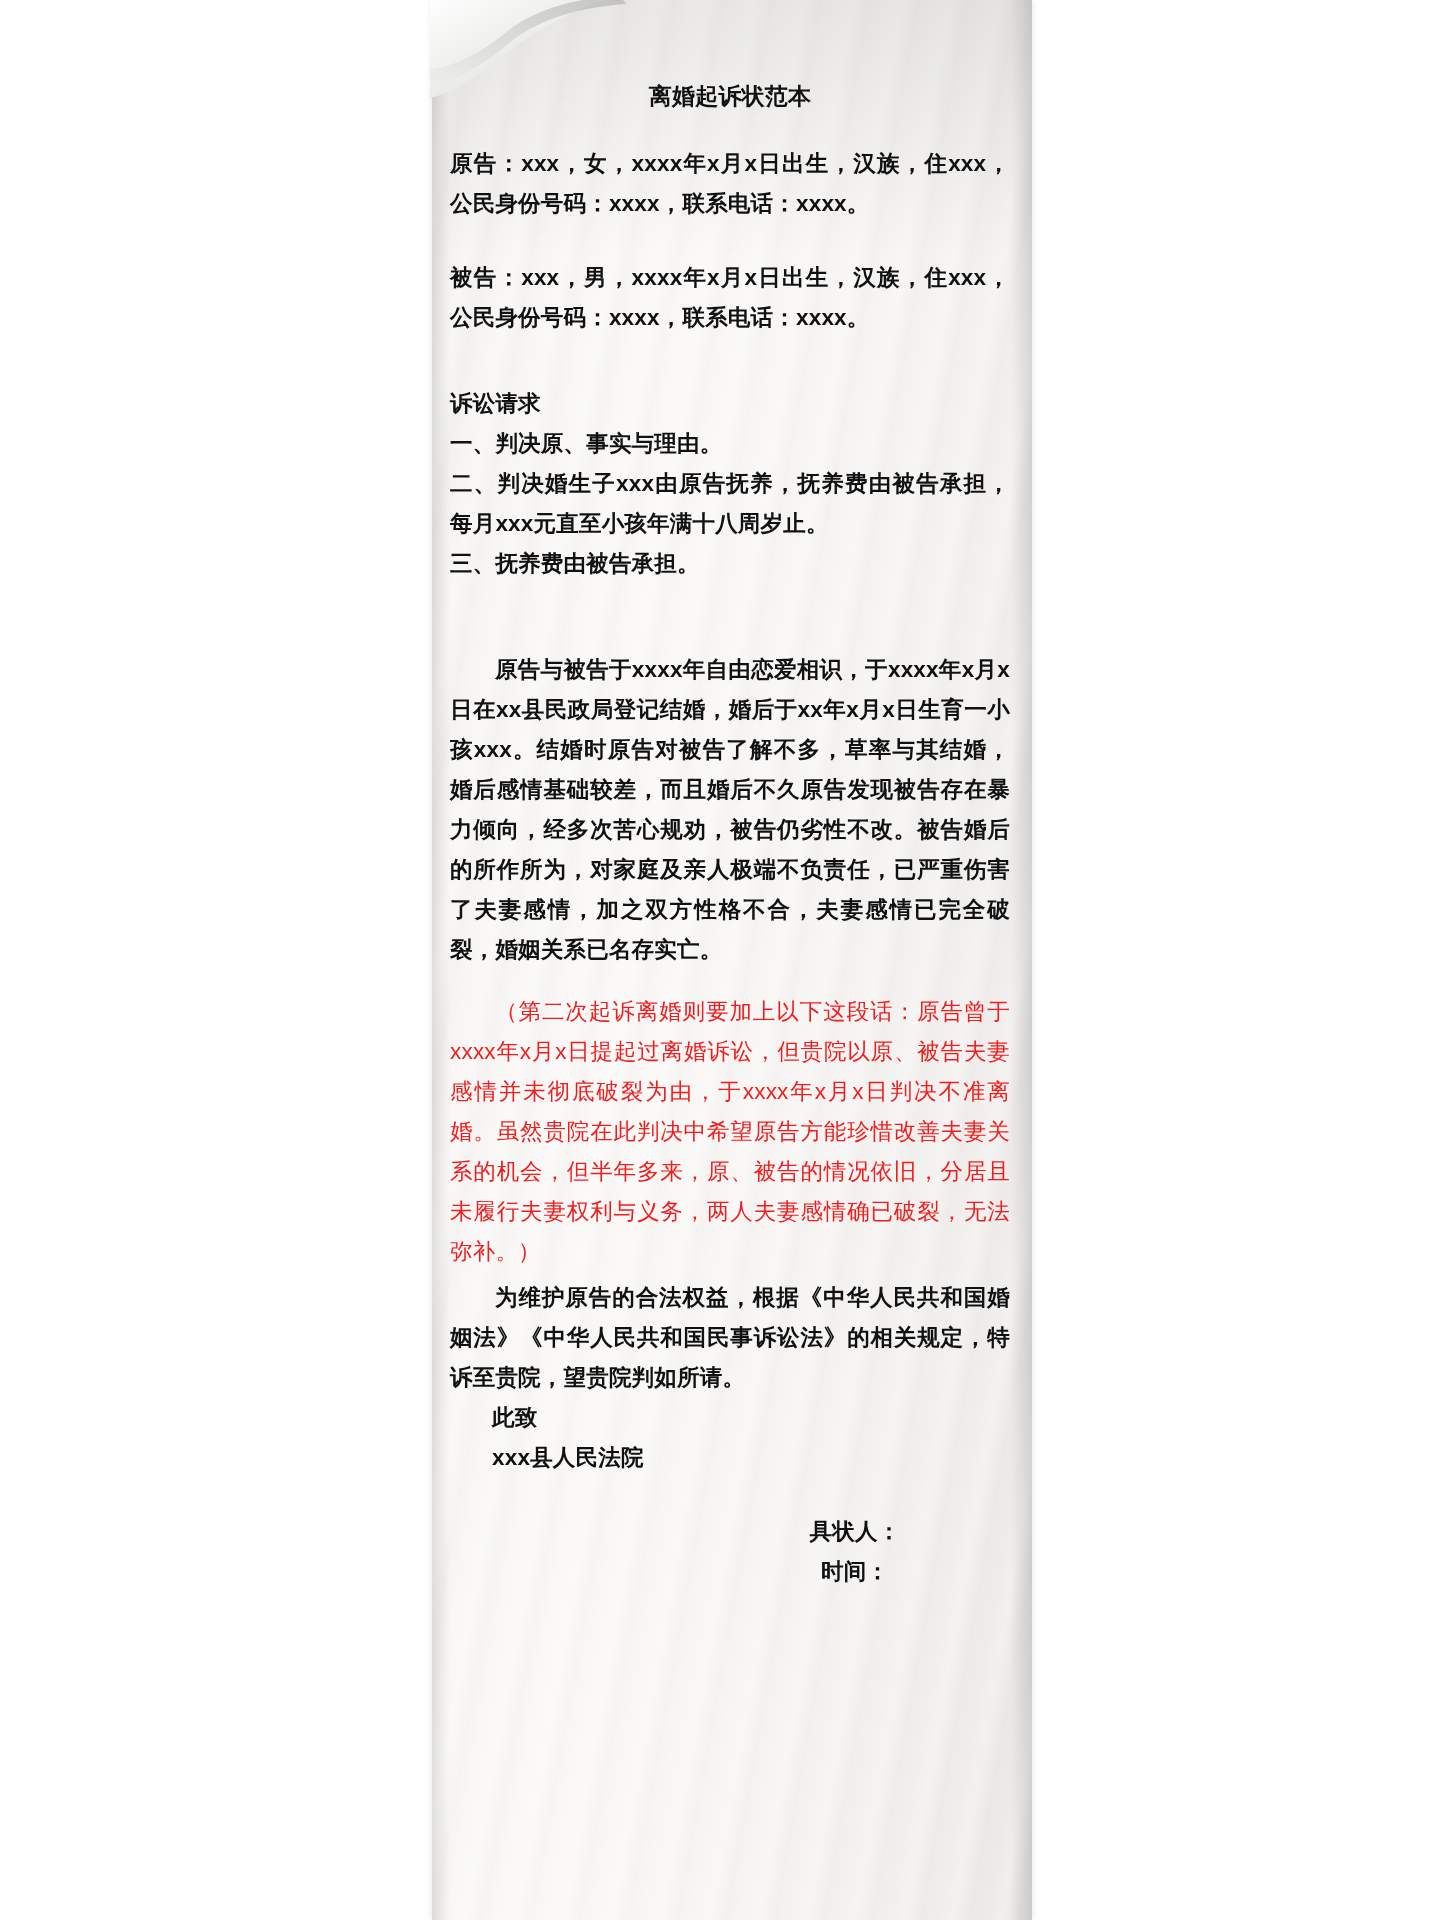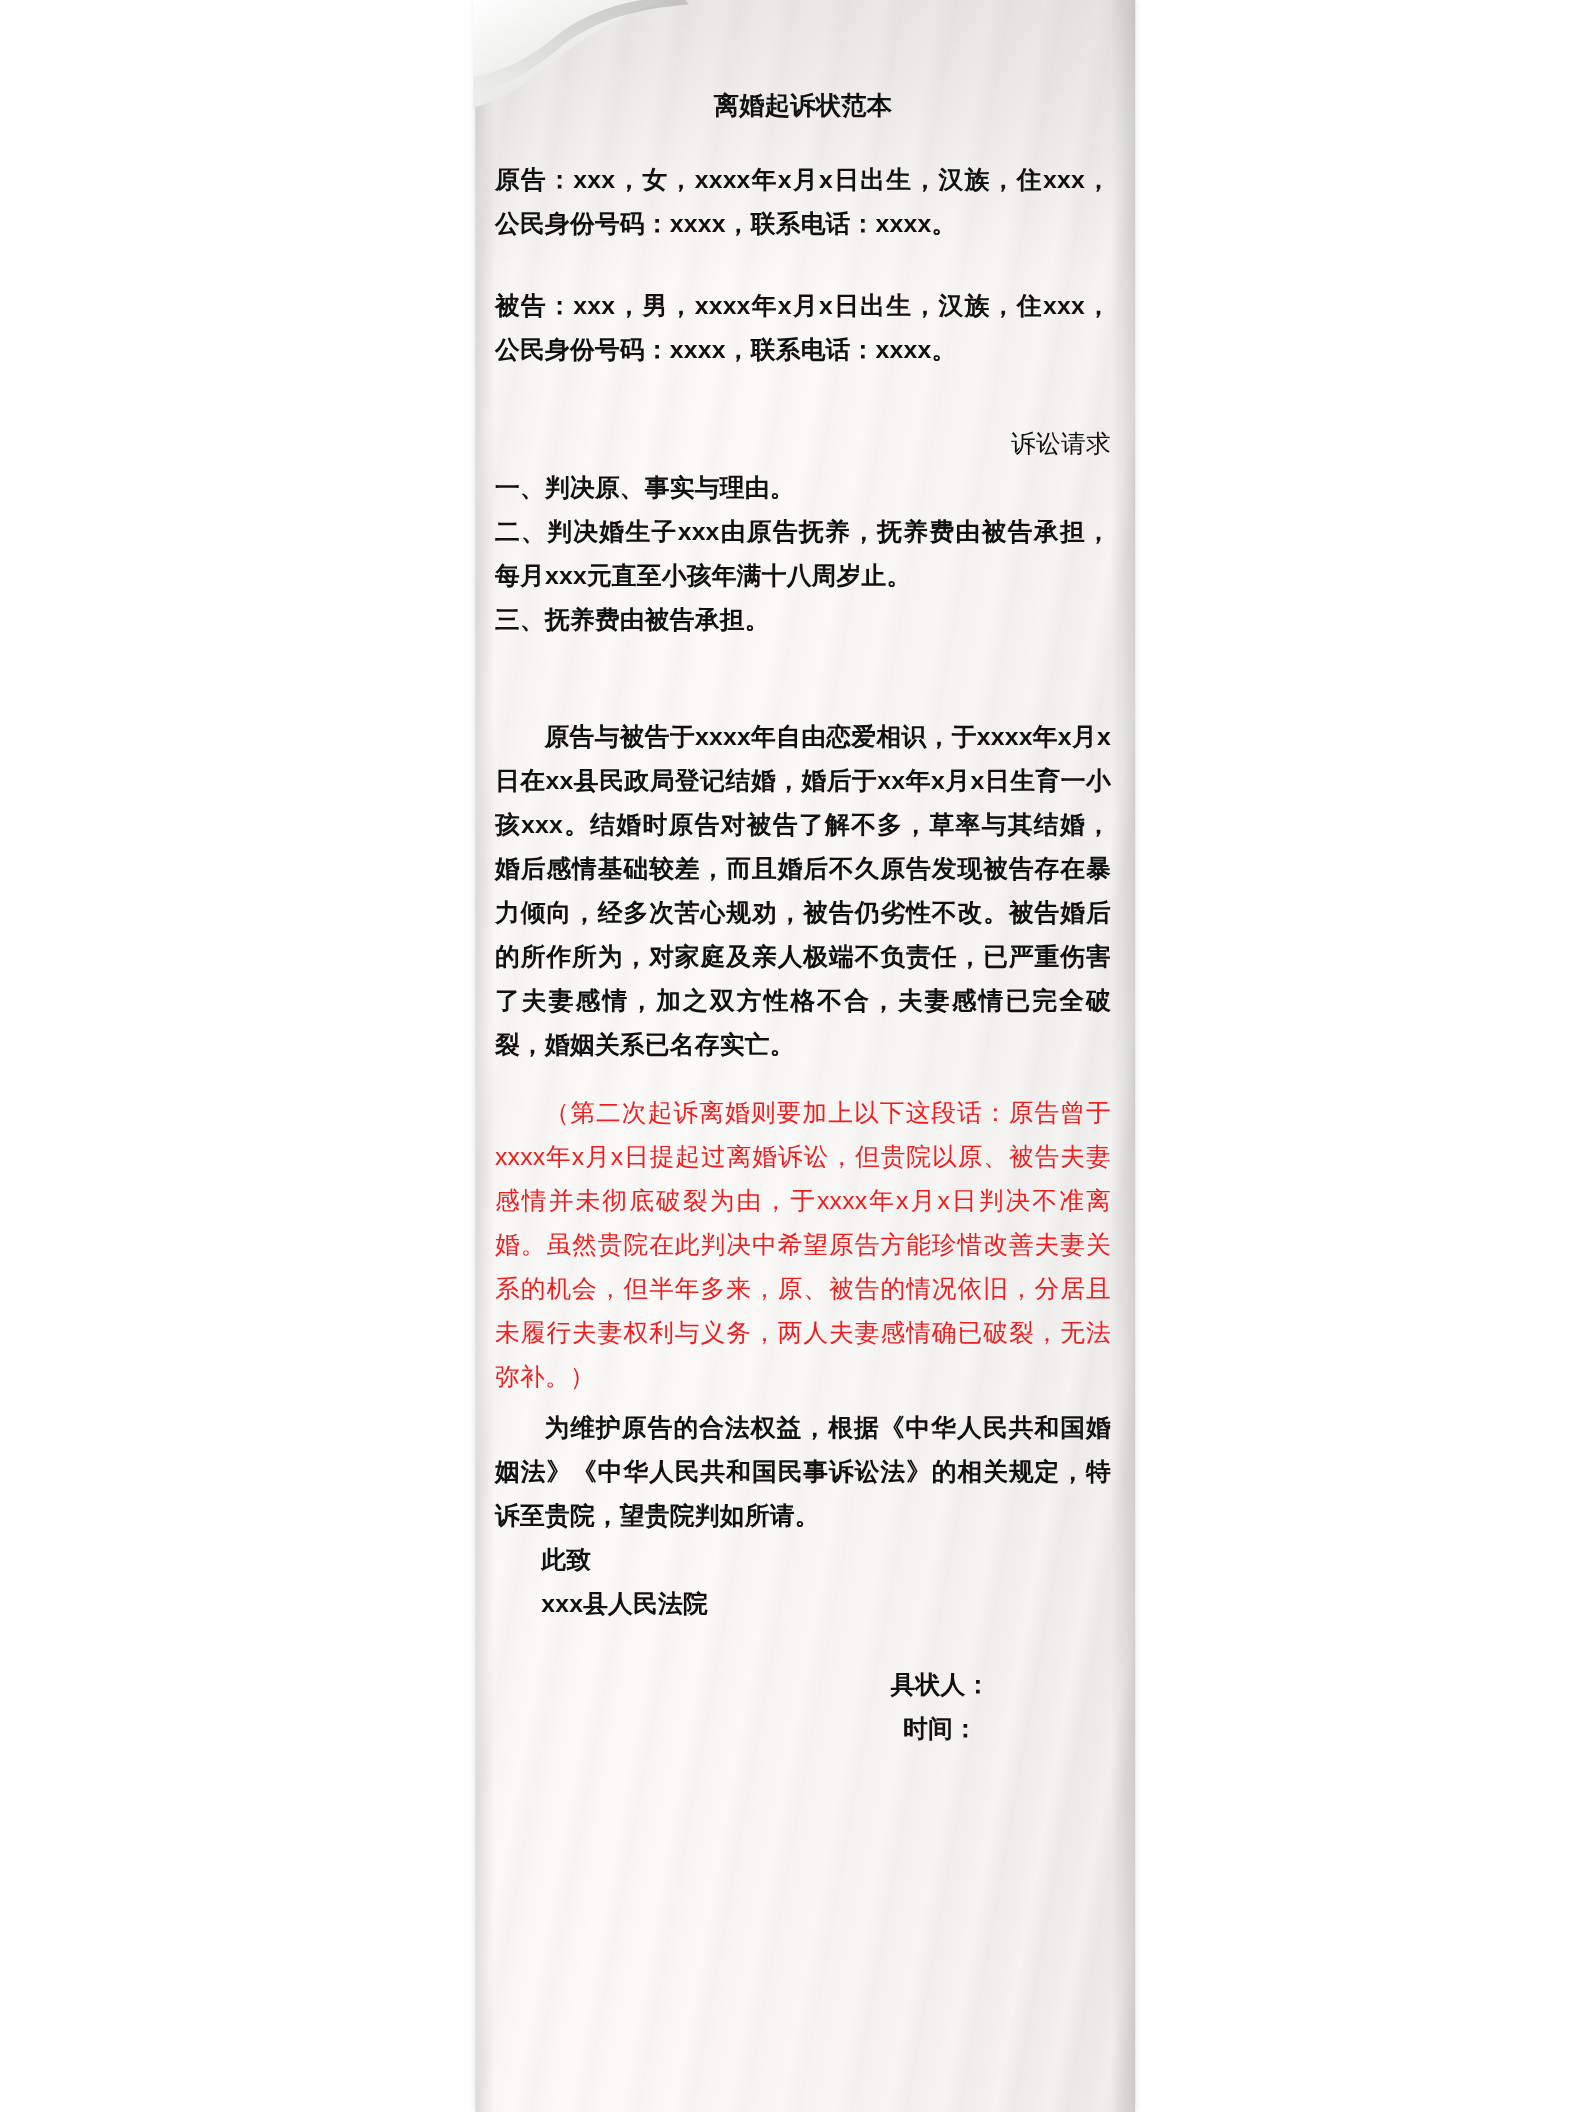--- a/index.html
+++ b/index.html
@@ -105,22 +105,22 @@
     font-weight: 700;
     text-align: justify;
     text-justify: inter-ideograph;
   }
 
   .gap-sm { height: 22px; }
   .gap-md { height: 34px; }
   .gap-lg { height: 46px; }
 
   .center-head {
-    text-align: right;
-    font-weight: 400;
+    text-align: left;
+    font-weight: 700;
     margin: 0;
   }
 
   .indent2 { text-indent: 2em; }
 
   .red {
     color: #ef1d1d;
     font-weight: 400;
   }
 

